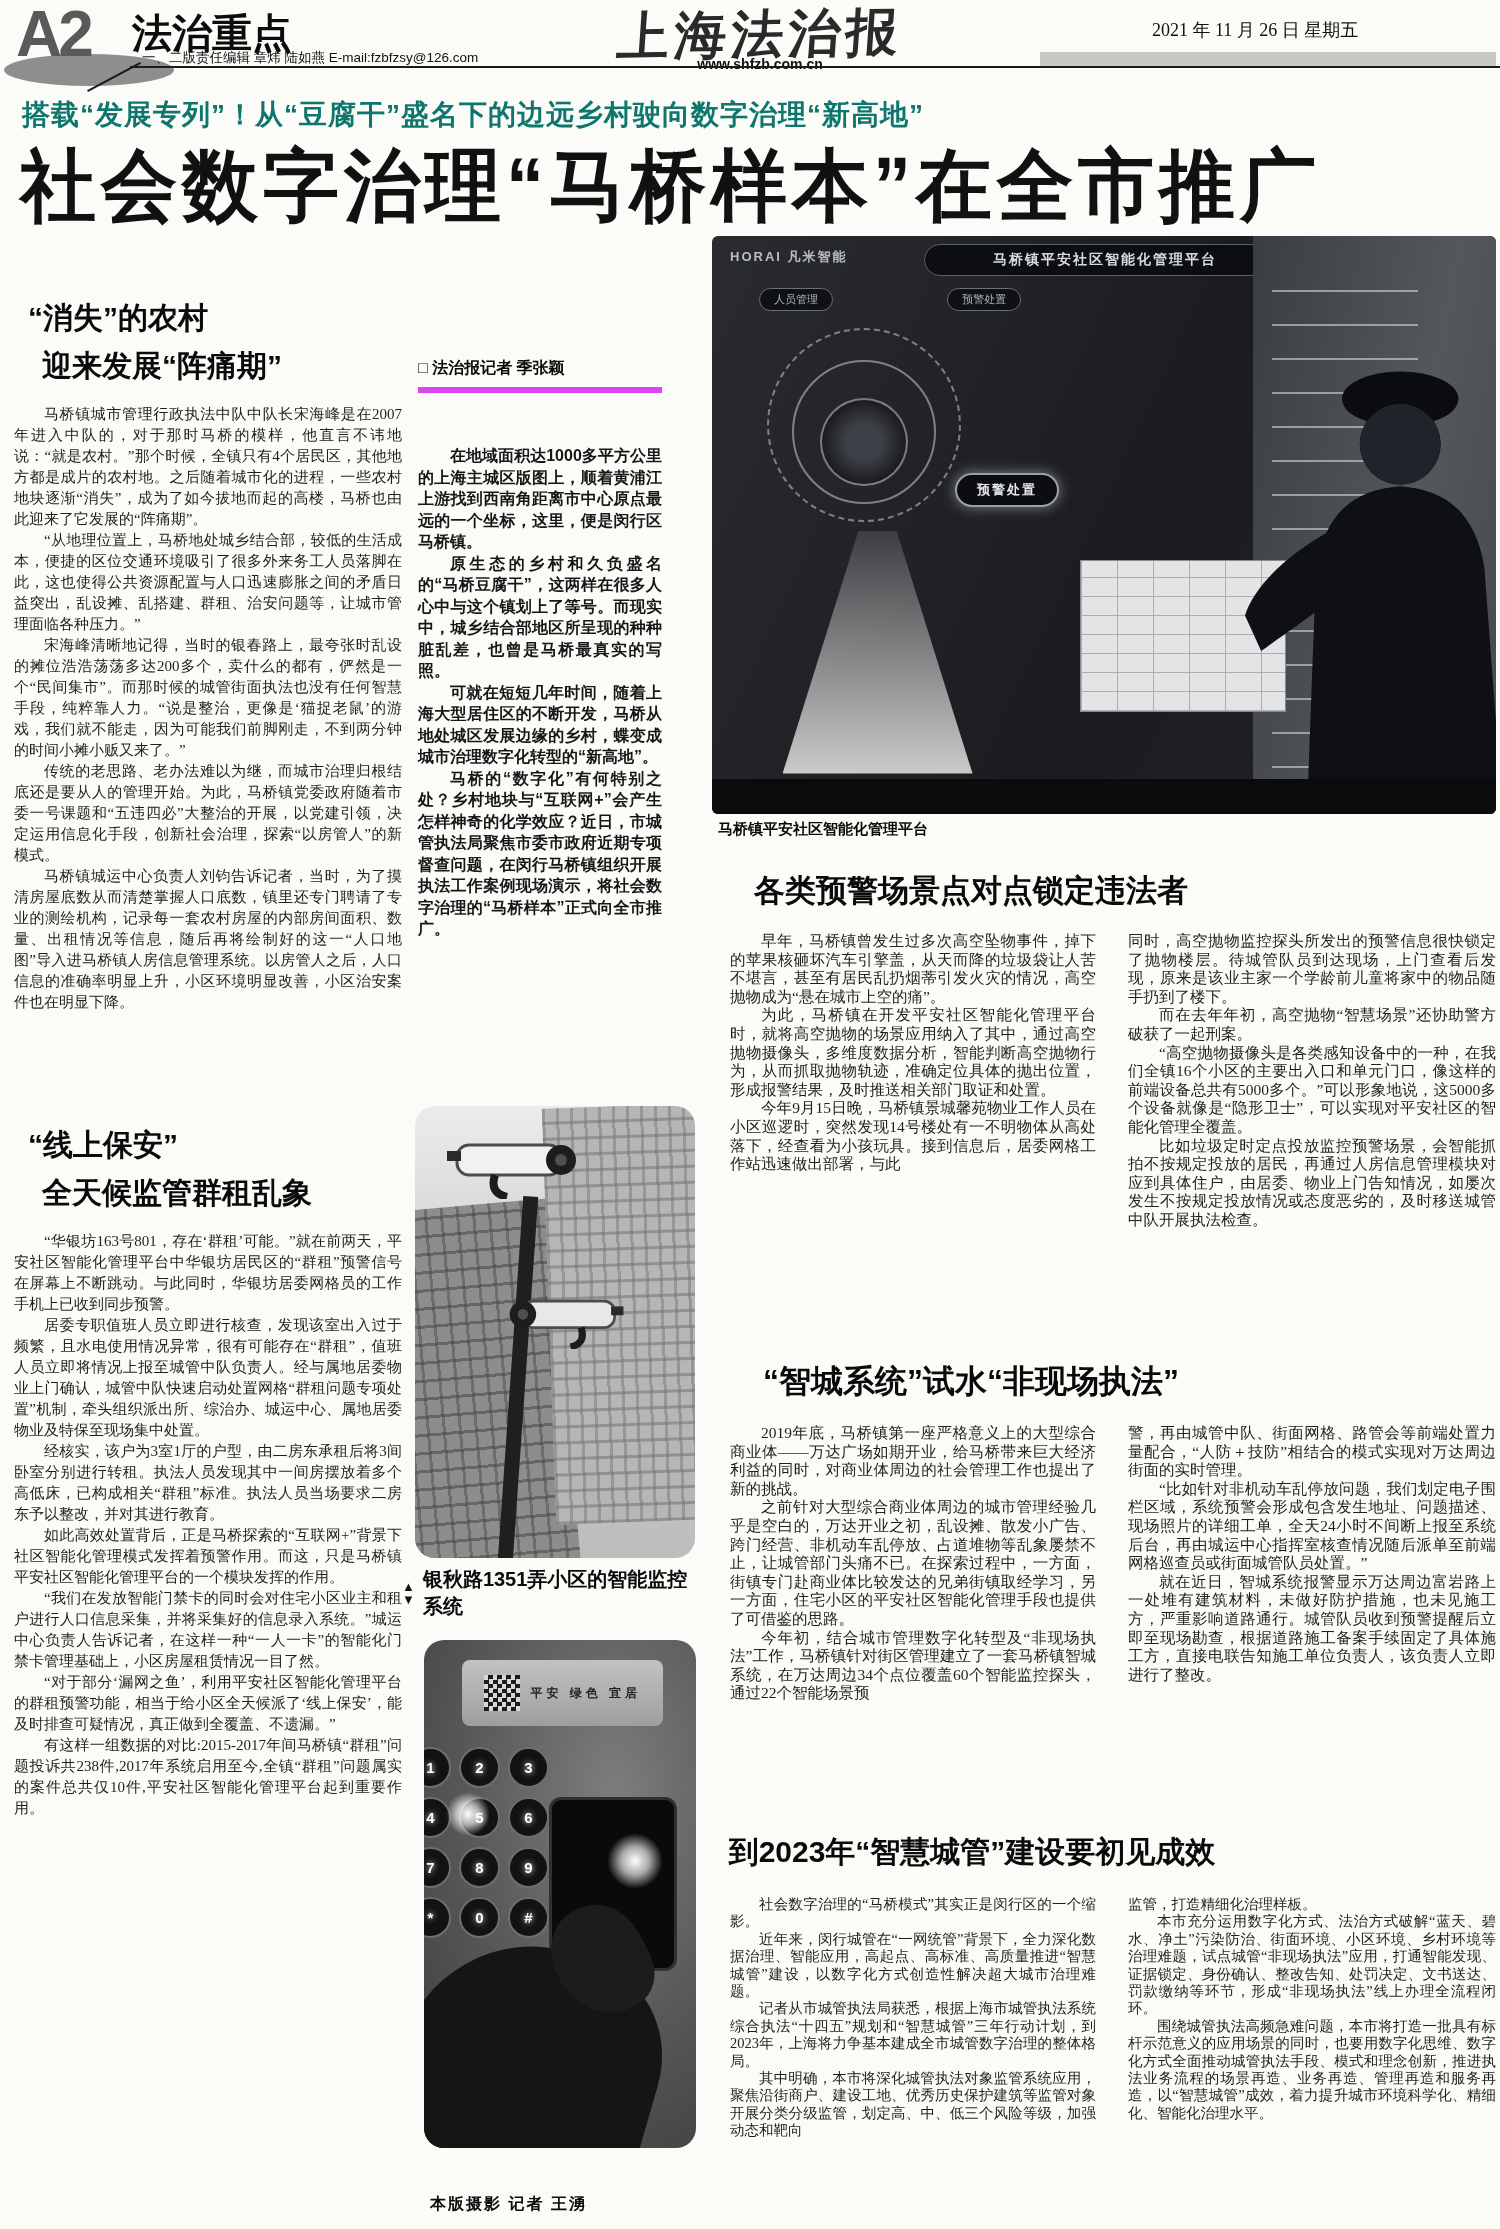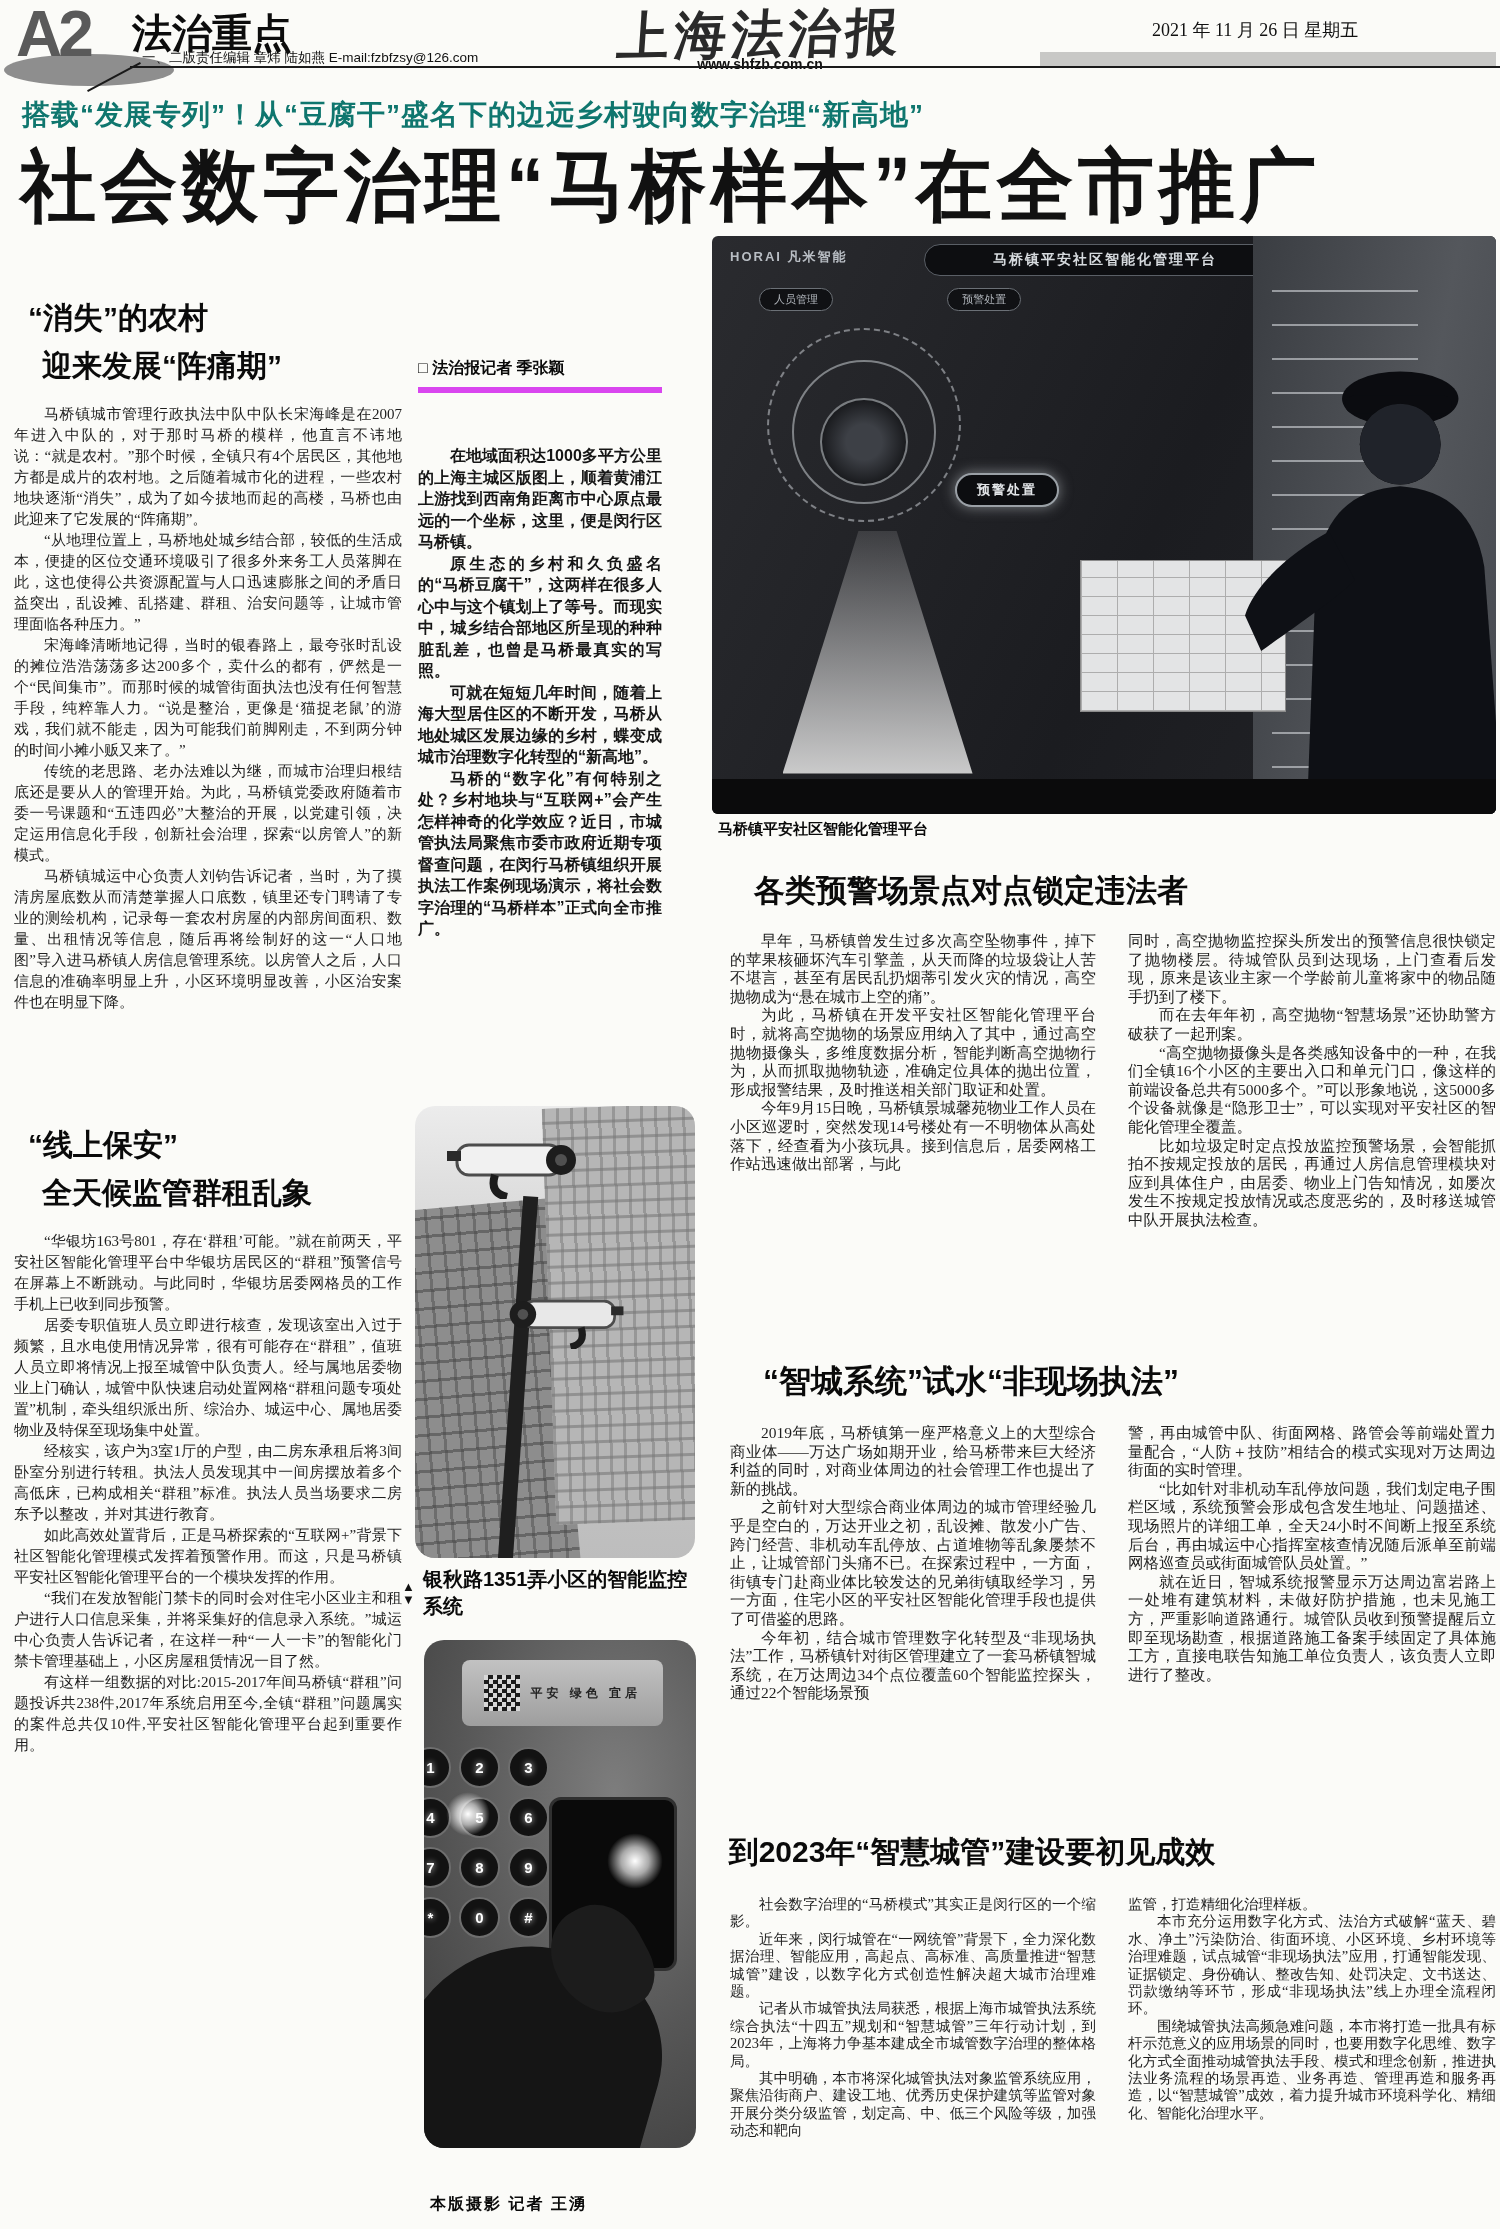--- a/index.html
+++ b/index.html
@@ -156,20 +156,21 @@
     <div class="sechead headB">
       <div>“线上保安”</div>
       <div class="l2">全天候监管群租乱象</div>
     </div>
     <div class="a2body">
       <p>“华银坊163号801，存在‘群租’可能。”就在前两天，平安社区智能化管理平台中华银坊居民区的“群租”预警信号在屏幕上不断跳动。与此同时，华银坊居委网格员的工作手机上已收到同步预警。</p>
       <p>居委专职值班人员立即进行核查，发现该室出入过于频繁，且水电使用情况异常，很有可能存在“群租”，值班人员立即将情况上报至城管中队负责人。经与属地居委物业上门确认，城管中队快速启动处置网格“群租问题专项处置”机制，牵头组织派出所、综治办、城运中心、属地居委物业及特保至现场集中处置。</p>
       <p>经核实，该户为3室1厅的户型，由二房东承租后将3间卧室分别进行转租。执法人员发现其中一间房摆放着多个高低床，已构成相关“群租”标准。执法人员当场要求二房东予以整改，并对其进行教育。</p>
       <p>如此高效处置背后，正是马桥探索的“互联网+”背景下社区智能化管理模式发挥着预警作用。而这，只是马桥镇平安社区智能化管理平台的一个模块发挥的作用。</p>
       <p>“我们在发放智能门禁卡的同时会对住宅小区业主和租户进行人口信息采集，并将采集好的信息录入系统。”城运中心负责人告诉记者，在这样一种“一人一卡”的智能化门禁卡管理基础上，小区房屋租赁情况一目了然。</p>
+      <p>“对于部分‘漏网之鱼’，利用平安社区智能化管理平台的群租预警功能，相当于给小区全天候派了‘线上保安’，能及时排查可疑情况，真正做到全覆盖、不遗漏。”</p>
       <p>有这样一组数据的对比:2015-2017年间马桥镇“群租”问题投诉共238件,2017年系统启用至今,全镇“群租”问题属实的案件总共仅10件,平安社区智能化管理平台起到重要作用。</p>
     </div>
   </div>
 
   <div class="abs col2">
     <div class="byline">
       <span>□</span>
       <span>法治报记者 季张颖</span>
     </div>
     <div class="intro">

